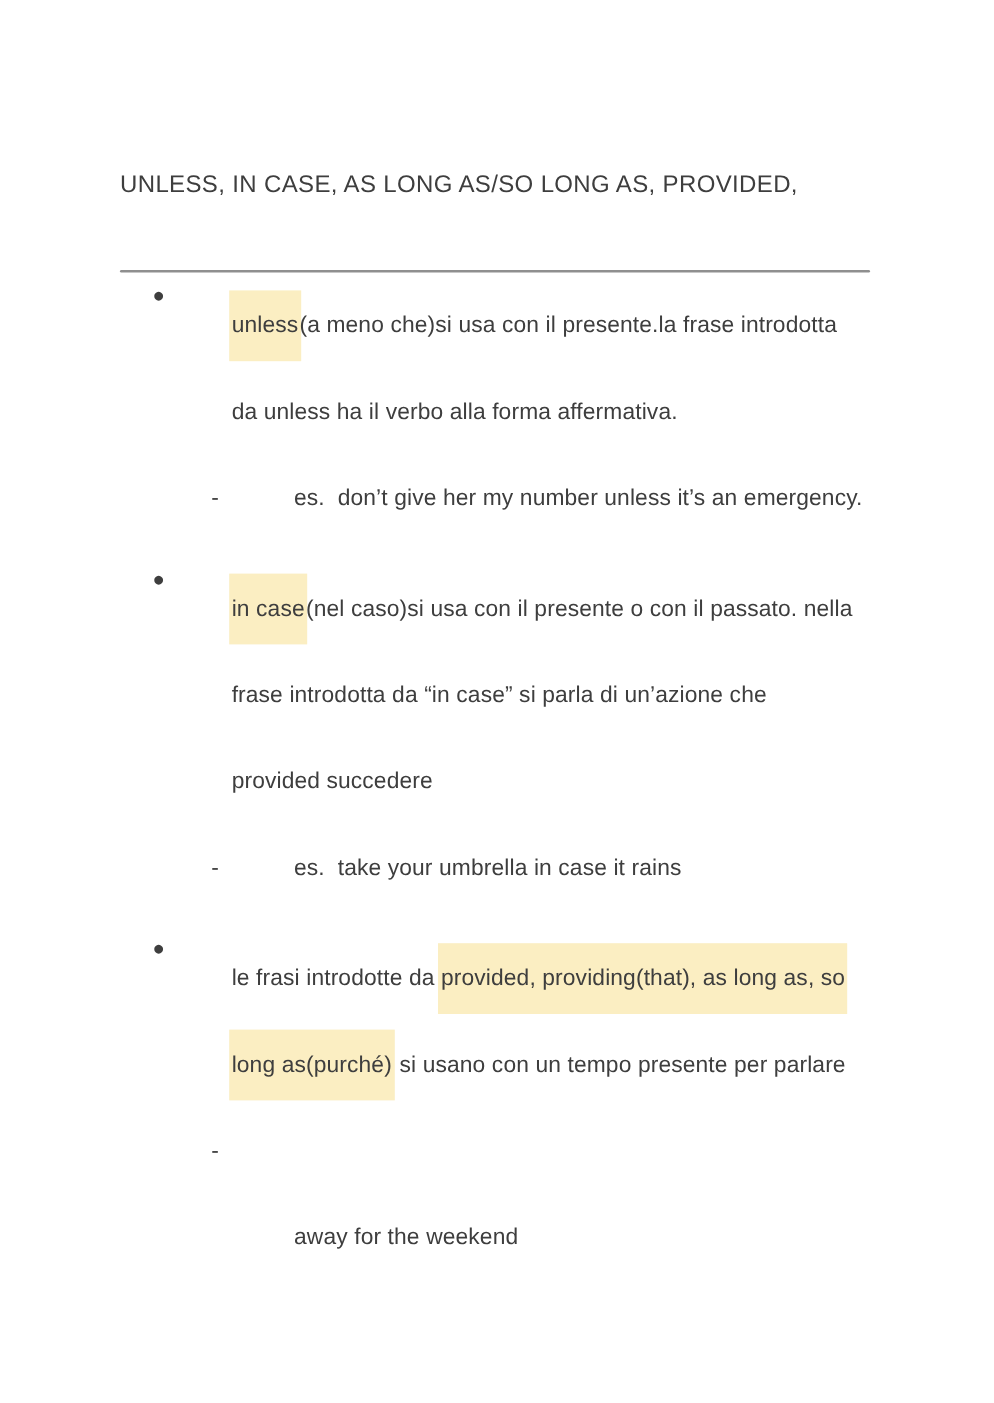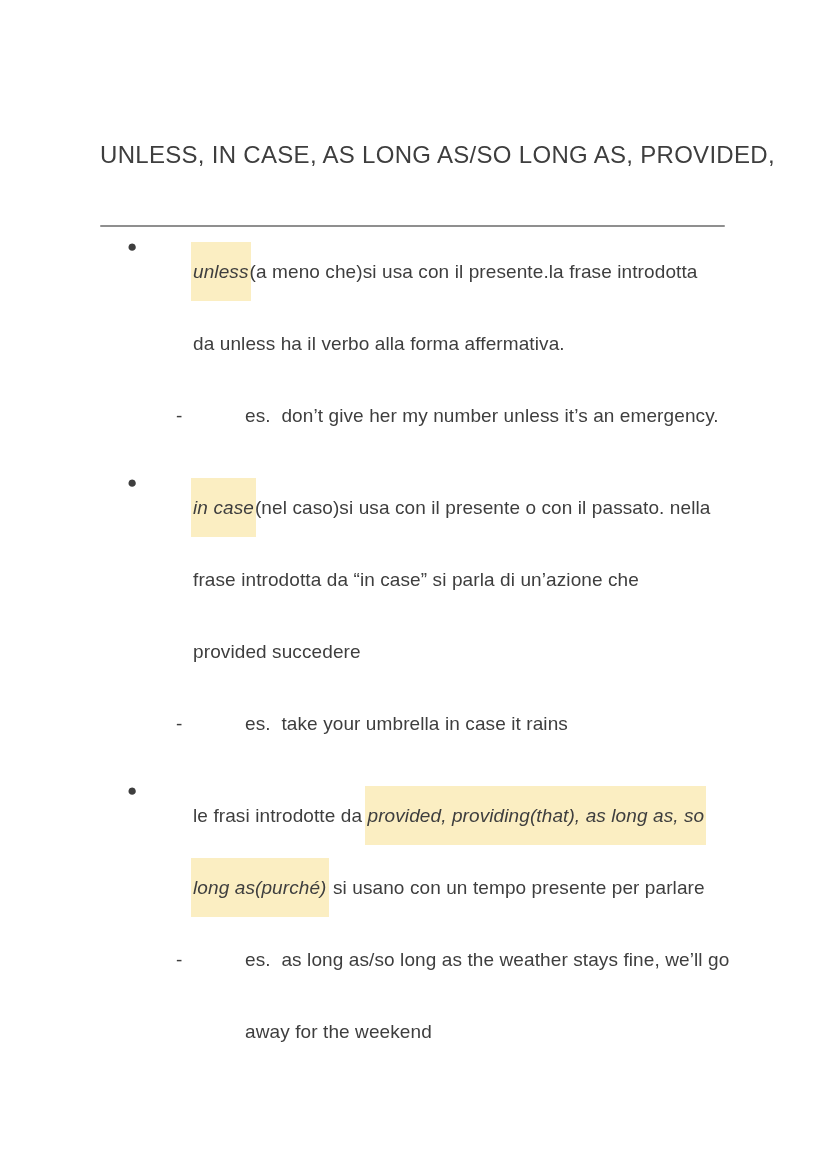--- a/index.html
+++ b/index.html
@@ -6,21 +6,21 @@
   body {
     width: 828px; height: 1169px;
     background: var(--background, #ffffff);
     font-family: "Liberation Sans", "DejaVu Sans", sans-serif;
     color: var(--text-color, #3e3e3e);
     overflow: hidden;
   }
   .content { padding: 97px 40px 0 100px; }
 
   .heading {
-    font-size: 24px;
+    font-size: 20px;
     line-height: 23px;
     letter-spacing: 0.3px;
     font-weight: 400;
     white-space: pre;
   }
 
   .rule {
     height: 2px; width: 625px;
     background: var(--rule-color, #8f8f8f);
     margin-top: 13px;
@@ -46,21 +46,20 @@
   .marker {
     position: absolute; left: 27px; top: -1px;
     font-size: 17px;
   }
   .dash { position: absolute; left: 76px; }
 
   .hl-y {
     background: var(--highlight-yellow, #fbeec2);
     padding: 19px 2px;
     margin: 0 -1px 0 -2px;
-    font-style: italic;
   }
 </style>
 </head>
 <body>
 
 <div class="content">
 
   <div class="heading">
     <div>UNLESS, IN CASE, AS LONG AS/SO LONG AS, PROVIDED,</div>
   </div>
@@ -96,21 +95,21 @@
     </div>
 
     <div class="bullet">
       <div class="line first">
         <span class="marker">●</span><span>le frasi introdotte da </span><span class="hl-y">provided, providing(that), as long as, so</span>
       </div>
       <div class="line cont">
         <span class="hl-y">long as(purché)</span><span> si usano con un tempo presente per parlare</span>
       </div>
       <div class="line sub">
-        <span class="dash">-</span><span>es.  as long as/so long as the weather stays fine, we’ll go</span>
+        <span class="dash">-</span>
       </div>
       <div class="line subcont">
         <span>away for the weekend</span>
       </div>
     </div>
 
   </div>
 
 </div>
 

